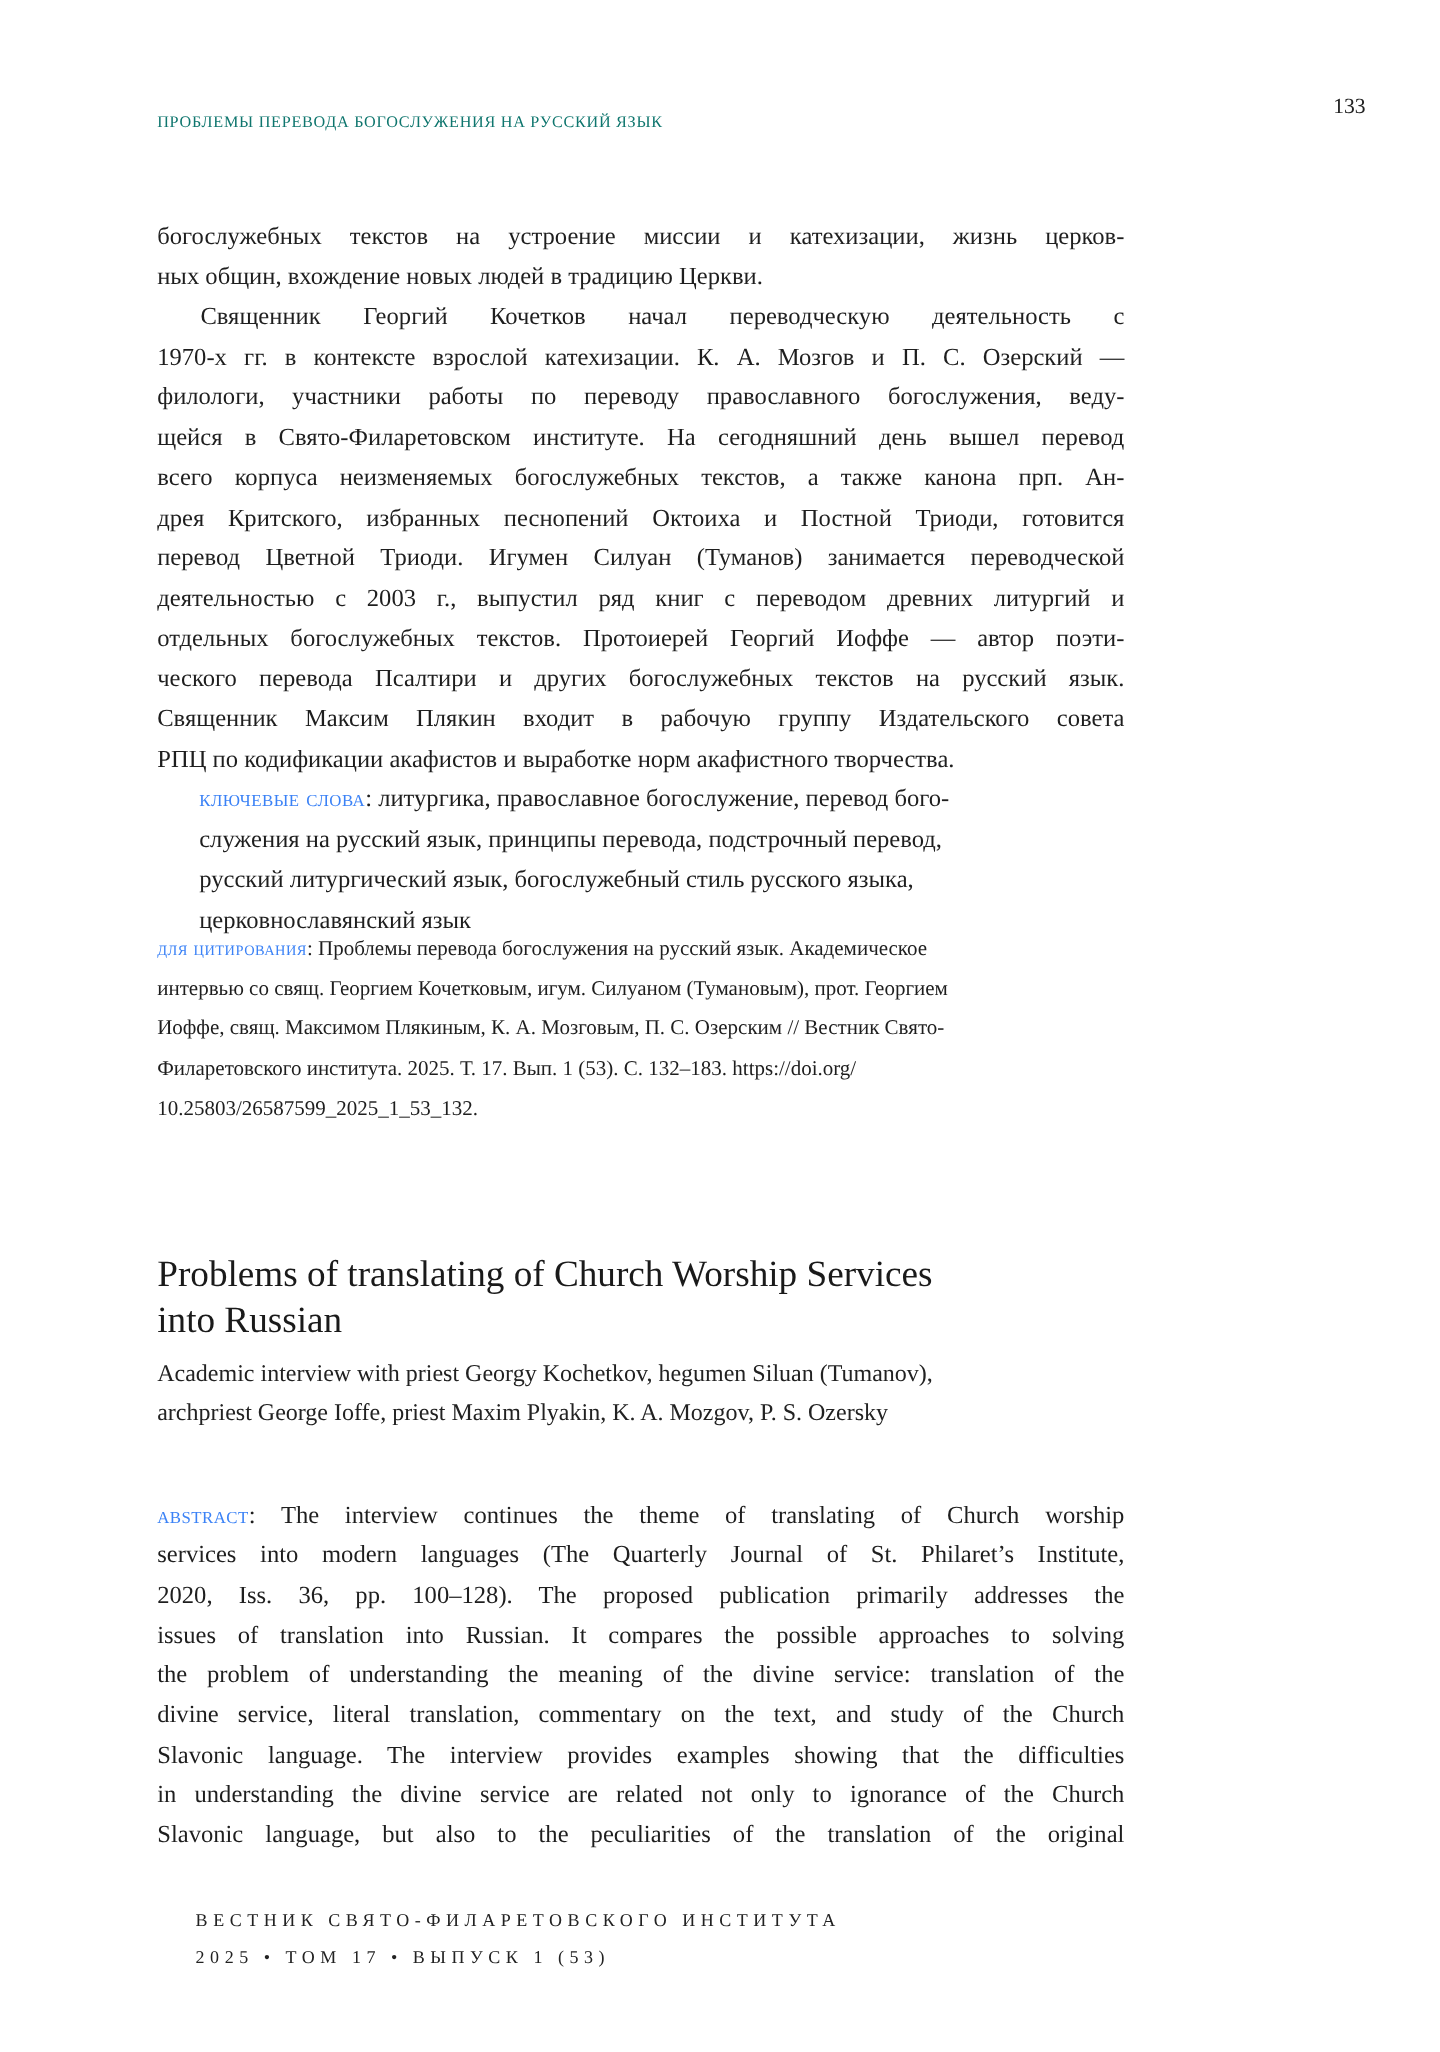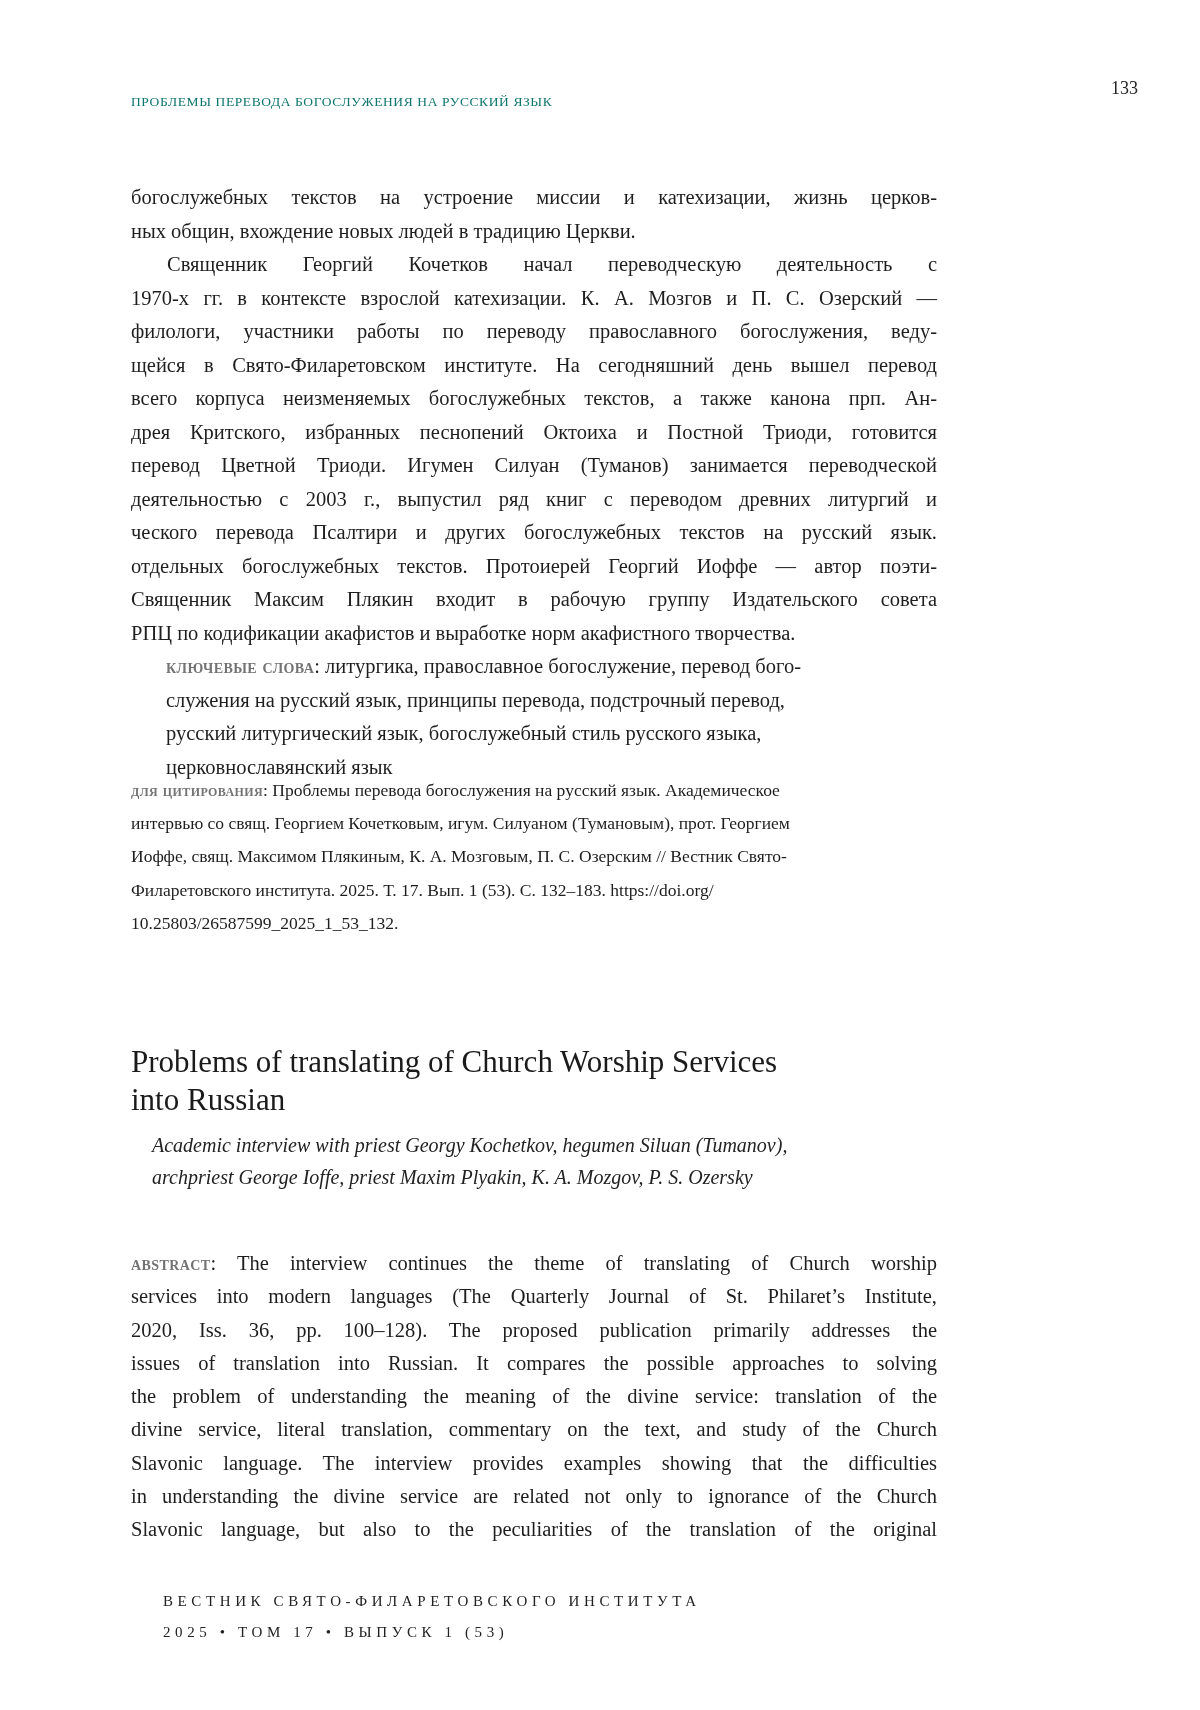--- a/index.html
+++ b/index.html
@@ -8,27 +8,27 @@
   .running-head { position: absolute; left: 131px; top: 82px; font-size: 13.5px;
                   letter-spacing: 0.6px; text-transform: uppercase; color: #0f766e; font-family: "Liberation Serif", serif; margin-top: 12px; }
   .page-num { position: absolute; right: 62px; top: 78px; font-size: 18px; color: #222; font-family: "Liberation Serif", serif; }
   .block { position: absolute; left: 131px; width: 806px; }
   .line { display: block; height: 33.5px; line-height: 33.5px; font-size: 20.5px; white-space: nowrap;
           text-align: justify; text-align-last: justify; font-family: "Liberation Serif", serif; }
   .line.last { text-align-last: left; }
   .line.indent { padding-left: 36px; }
   .kw { position: absolute; left: 166px; width: 740px; top: 650px; }
   .kw .line { text-align: left; text-align-last: left; }
-  .sc { font-variant: small-caps; text-transform: lowercase; letter-spacing: 0.4px; color: #737373; font-weight: bold; }
+  .sc { font-variant: small-caps; text-transform: lowercase; letter-spacing: 0.4px; color: #3b82f6; }
   .cite { position: absolute; left: 131px; width: 780px; top: 774px; }
   .cite .line { font-size: 17.5px; height: 33.2px; line-height: 33.2px; text-align: left; text-align-last: left; }
   .en-title { position: absolute; left: 131px; top: 1043px; width: 820px; }
   .en-title .t { display: block; font-size: 31px; line-height: 38px; color: #1a1a1a; font-family: "Liberation Serif", serif; }
   .en-sub { position: absolute; left: 131px; top: 1129px; width: 820px; }
-  .en-sub .s { display: block; font-size: 20px; line-height: 32px; font-style: italic; color: #222; font-family: "Liberation Serif", serif; margin-left: 21px; }
+  .en-sub .s { display: block; font-size: 20px; line-height: 32px; color: #222; font-family: "Liberation Serif", serif; }
   .abstract { position: absolute; left: 131px; width: 806px; top: 1247px; }
   .abstract .line { height: 33.3px; line-height: 33.3px; }
   .footer { position: absolute; left: 131px; top: 1586px; font-family: "Liberation Serif", serif; color: #222; }
   .footer .f { display: block; font-size: 15px; letter-spacing: 4.6px; line-height: 31px; text-transform: uppercase; margin-left: 32px; }
 </style>
 </head>
 <body>
 
 <div class="running-head">Проблемы перевода богослужения на русский язык</div>
 <div class="page-num">133</div>
@@ -37,22 +37,22 @@
   <span class="line">богослужебных текстов на устроение миссии и катехизации, жизнь церков-</span>
   <span class="line last">ных общин, вхождение новых людей в традицию Церкви.</span>
   <span class="line indent">Священник Георгий Кочетков начал переводческую деятельность с</span>
   <span class="line">1970-х гг. в контексте взрослой катехизации. К. А. Мозгов и П. С. Озерский —</span>
   <span class="line">филологи, участники работы по переводу православного богослужения, веду-</span>
   <span class="line">щейся в Свято-Филаретовском институте. На сегодняшний день вышел перевод</span>
   <span class="line">всего корпуса неизменяемых богослужебных текстов, а также канона прп. Ан-</span>
   <span class="line">дрея Критского, избранных песнопений Октоиха и Постной Триоди, готовится</span>
   <span class="line">перевод Цветной Триоди. Игумен Силуан (Туманов) занимается переводческой</span>
   <span class="line">деятельностью с 2003 г., выпустил ряд книг с переводом древних литургий и</span>
+  <span class="line">отдельных богослужебных текстов. Протоиерей Георгий Иоффе — автор поэти-</span>
   <span class="line">ческого перевода Псалтири и других богослужебных текстов на русский язык.</span>
-  <span class="line">отдельных богослужебных текстов. Протоиерей Георгий Иоффе — автор поэти-</span>
   <span class="line">Священник Максим Плякин входит в рабочую группу Издательского совета</span>
   <span class="line last">РПЦ по кодификации акафистов и выработке норм акафистного творчества.</span>
 </div>
 
 <div class="kw">
   <span class="line"><span class="sc">ключевые слова</span><span>: литургика, православное богослужение, перевод бого-</span></span>
   <span class="line">служения на русский язык, принципы перевода, подстрочный перевод,</span>
   <span class="line">русский литургический язык, богослужебный стиль русского языка,</span>
   <span class="line">церковнославянский язык</span>
 </div>

